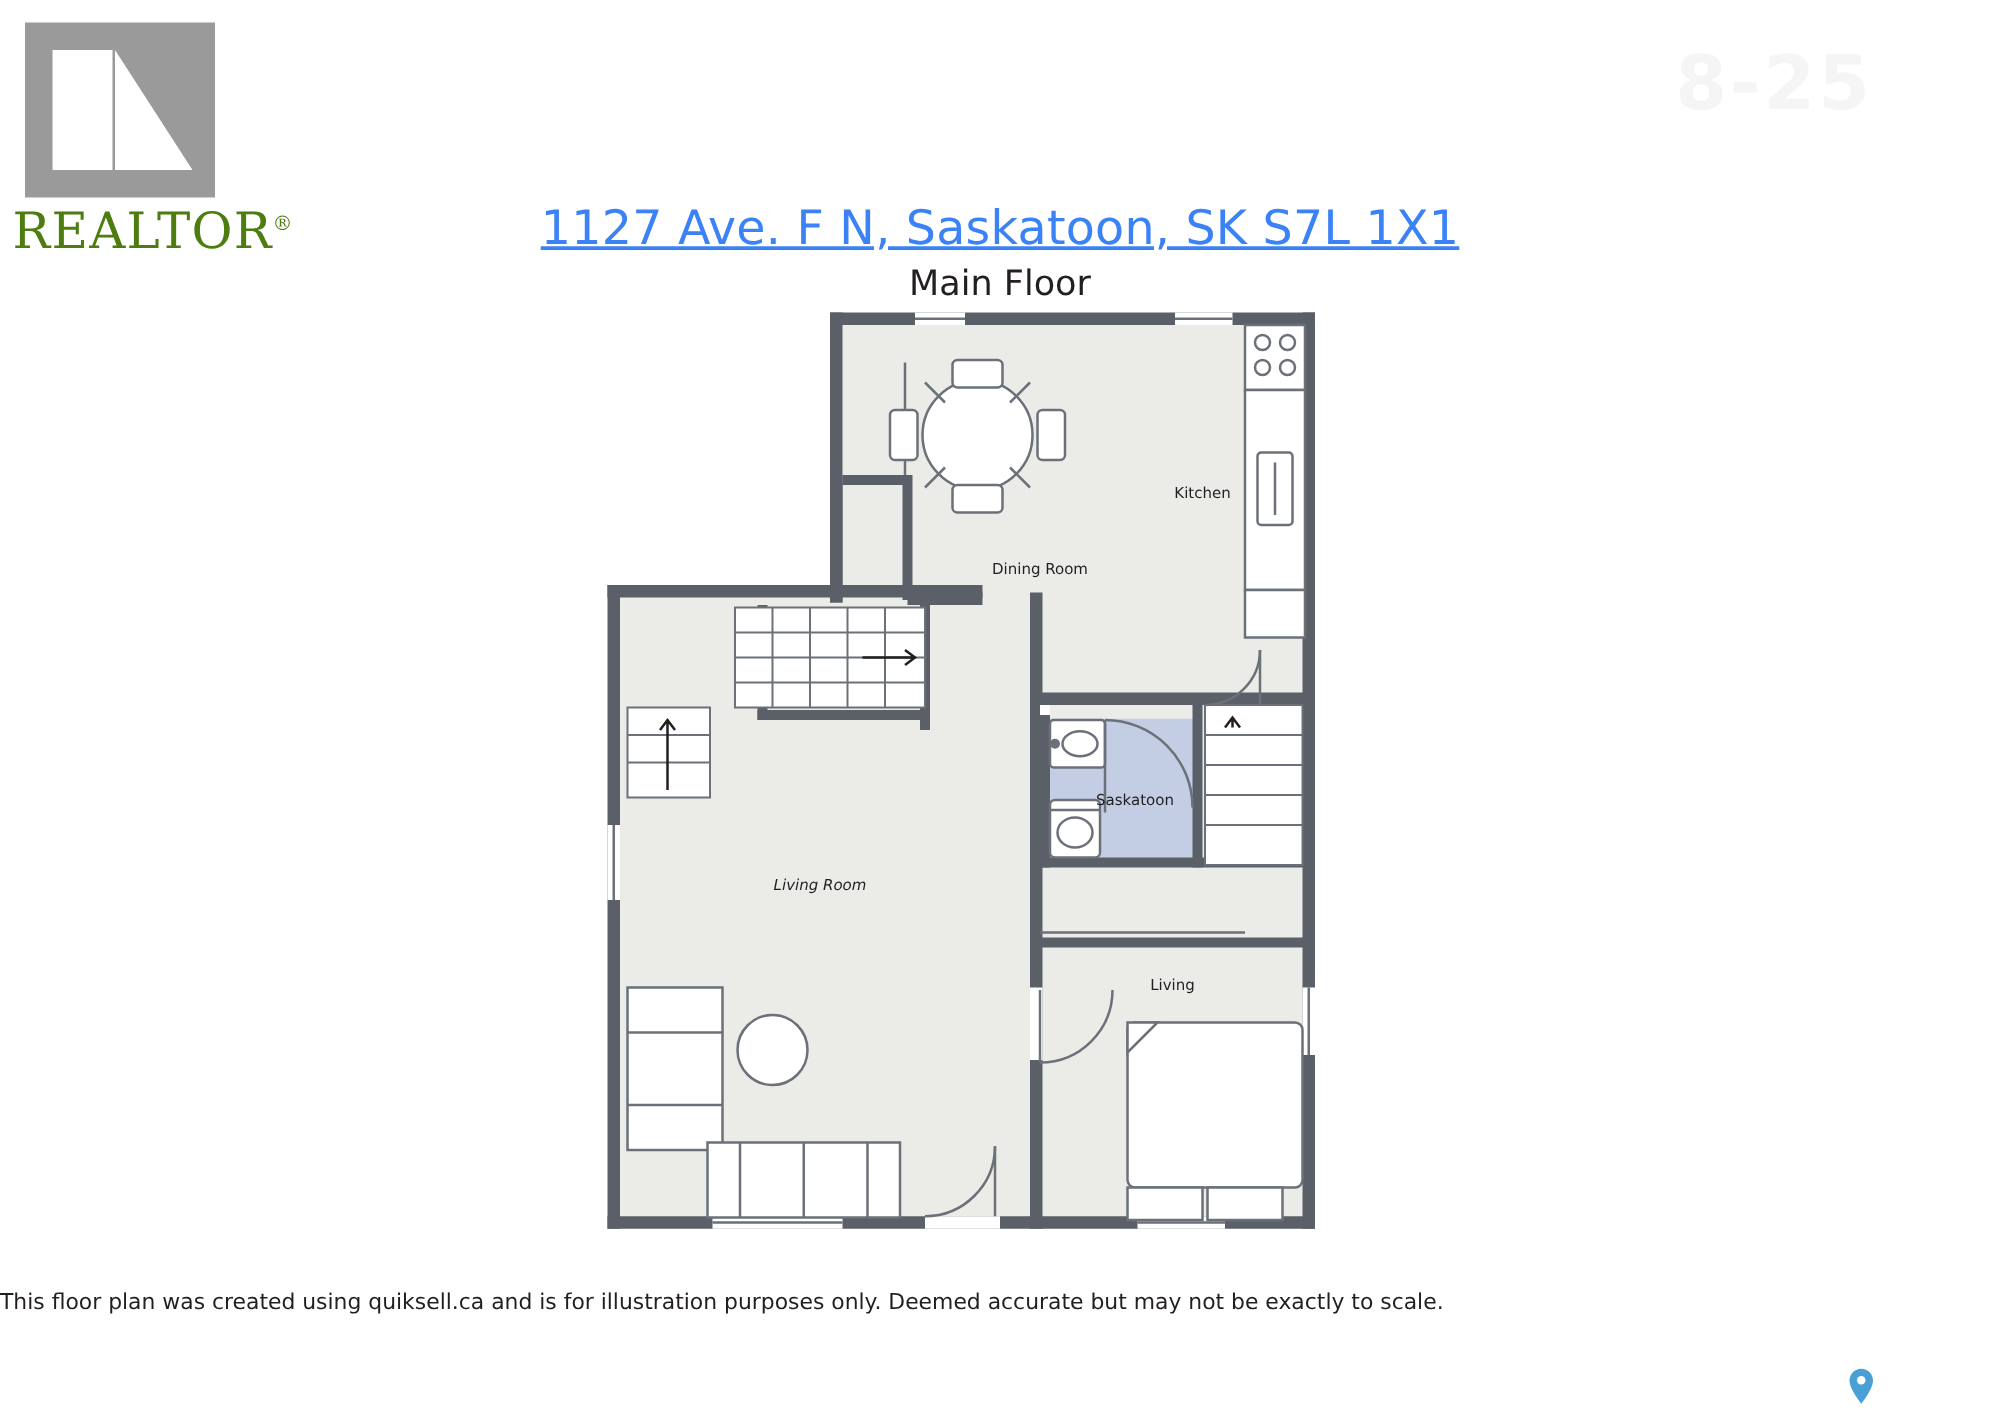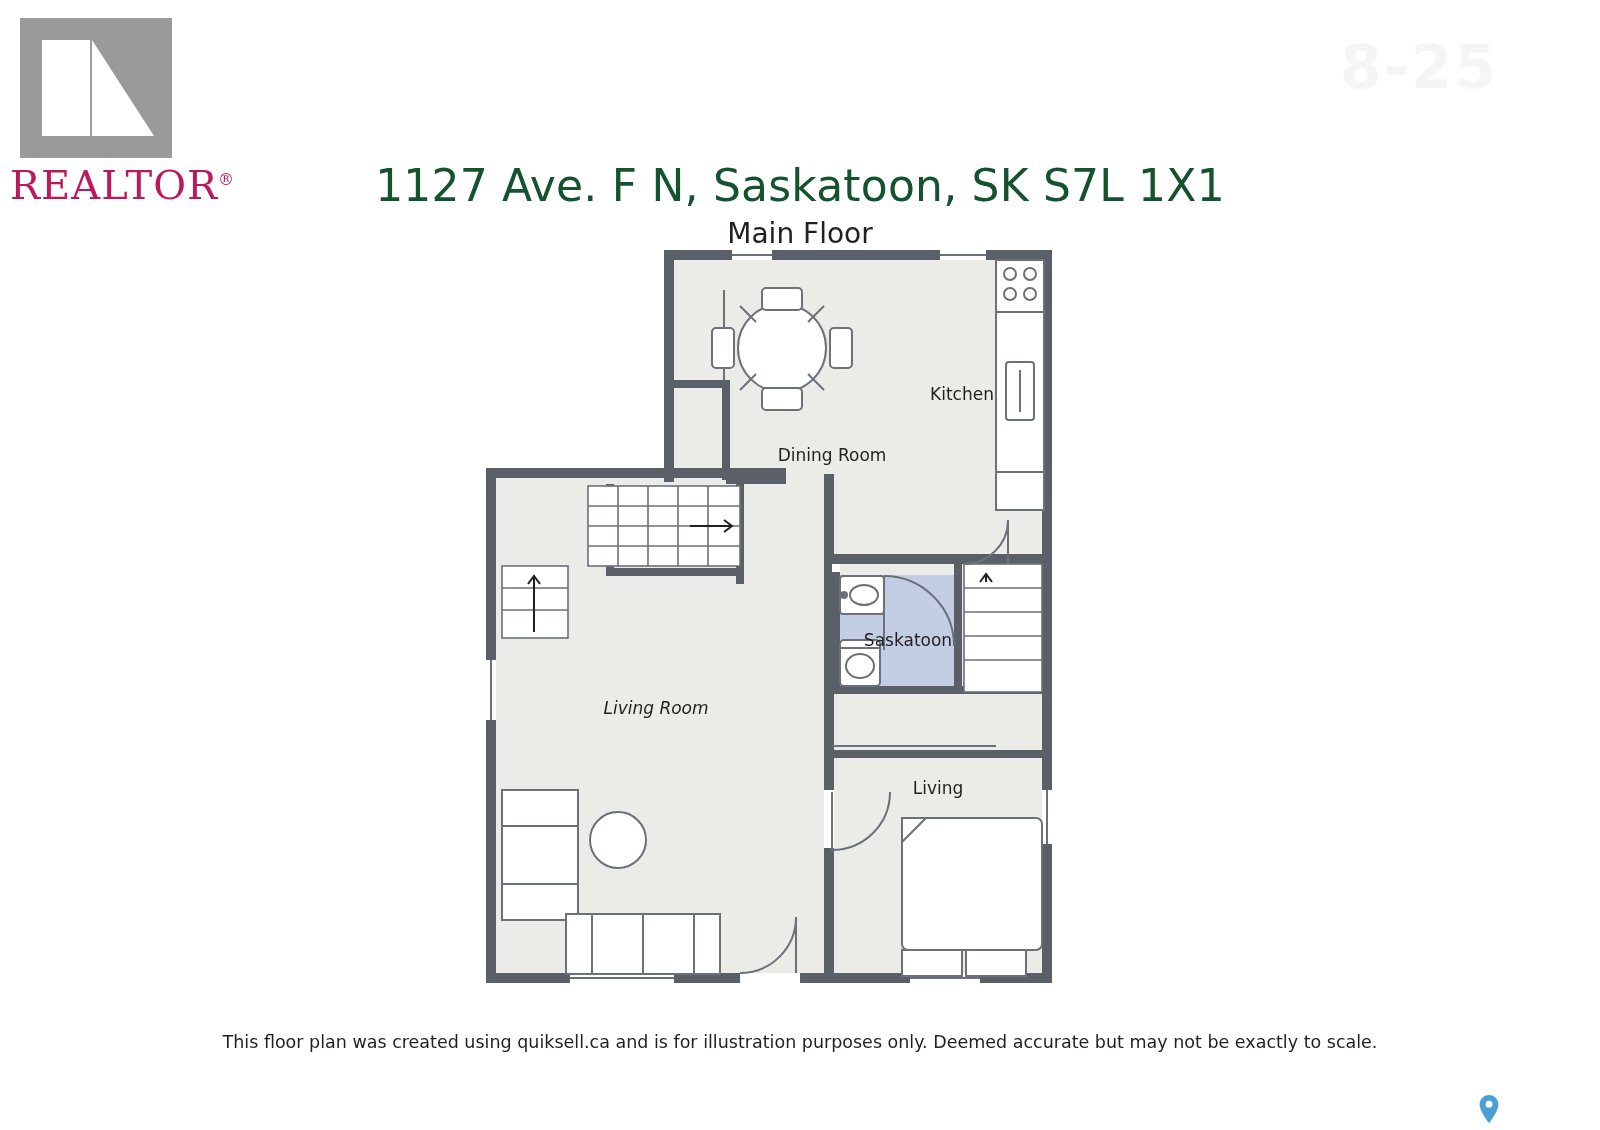--- a/index.html
+++ b/index.html
@@ -47,55 +47,56 @@
     height: 96px;
     background: #ffffff;
     clip-path: polygon(0 0, 100% 100%, 0 100%);
   }
   #realtor-wordmark {
     position: absolute;
     left: 2px;
     top: 152px;
     font-size: 40px;
     letter-spacing: 1px;
-    color: #be185d;
+    color: #4d7c0f;
     font-family: "DejaVu Serif", "Liberation Serif", serif;
   }
   #realtor-reg {
     font-size: 16px;
     vertical-align: super;
   }
 
   
   #title-block {
     position: absolute;
     left: 0;
     top: 160px;
     width: 1600px;
     text-align: center;
   }
   #plan-title {
-    font-size: 44px;
-    color: #14532d;
+    font-size: 38px;
+    color: #3b82f6;
     letter-spacing: 0.2px;
     white-space: nowrap;
+    text-decoration: underline;
   }
   #plan-subtitle {
     font-size: 28px;
     color: #231f20;
     margin-top: 6px;
   }
 
   
   #footer-note {
     position: absolute;
     left: 0;
     top: 1032px;
     width: 1600px;
-    text-align: center;
+    text-align: left;
     font-size: 17.5px;
     color: #231f20;
   }
 
   
   #watermark {
     position: absolute;
     left: 1340px;
     top: 40px;
     width: 190px;
@@ -122,21 +123,21 @@
     position: absolute;
     left: 440px;
     top: 230px;
     width: 640px;
     height: 780px;
   }
   #floorplan svg { display: block; }
 
   .room-label {
     position: absolute;
-    font-size: 17px;
+    font-size: 12px;
     color: #231f20;
     white-space: nowrap;
     transform: translate(-50%, -50%);
   }
 </style>
 </head>
 <body>
 
 <div id="realtor-logo">
   <div id="realtor-mark">

